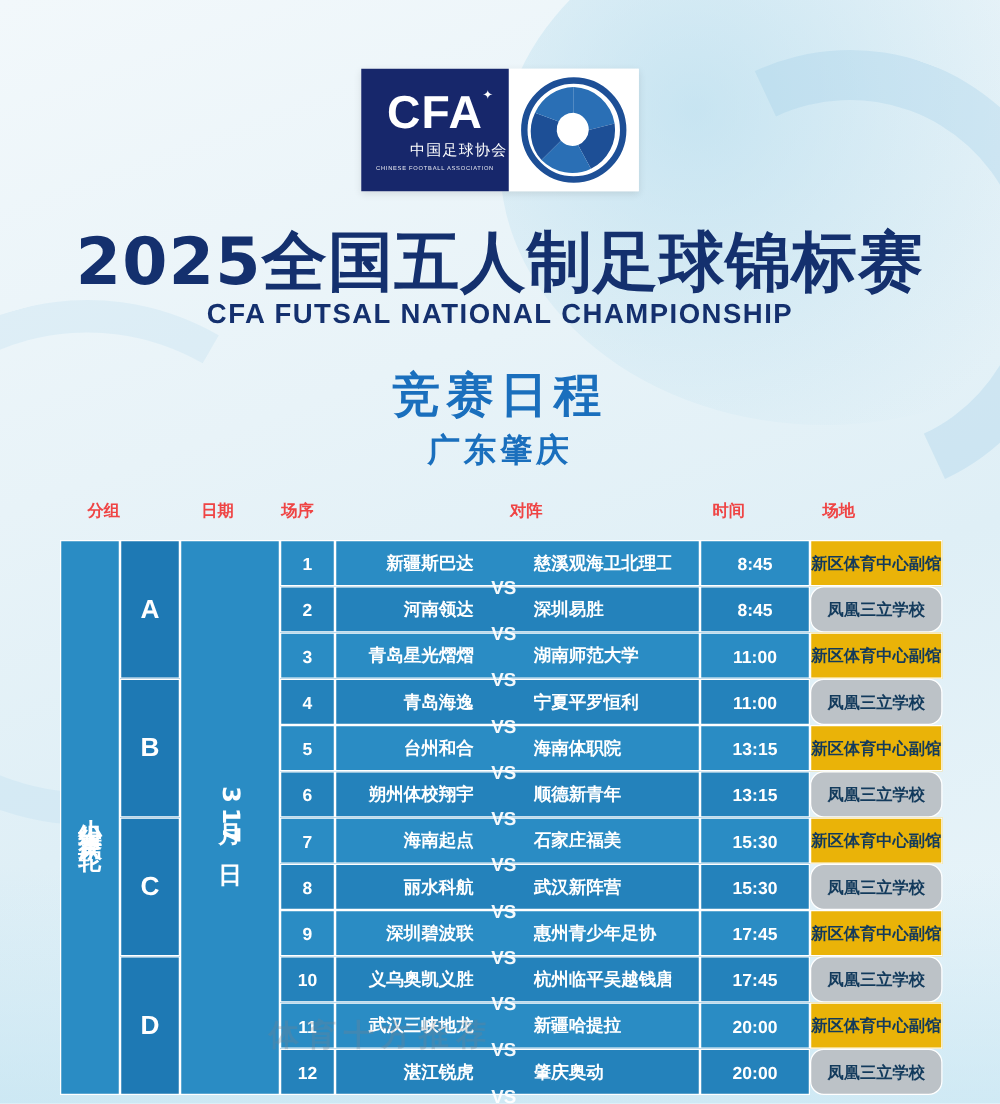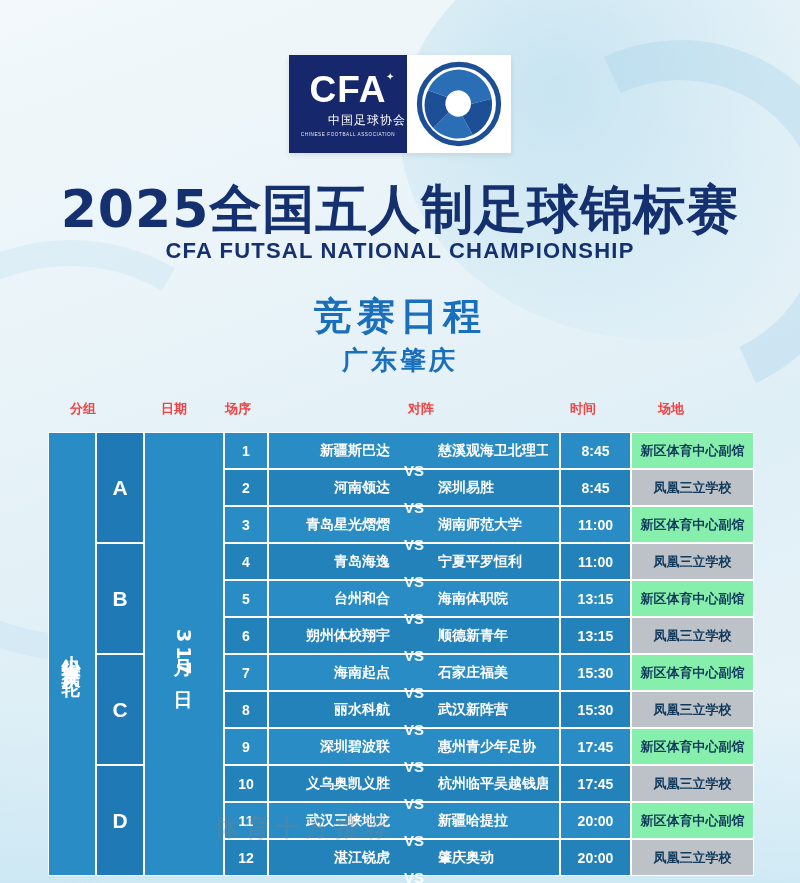--- a/index.html
+++ b/index.html
@@ -248,21 +248,21 @@
   .c-order {
     width: 44px;
     justify-content: center;
     color: #fff;
     font-size: 14px;
     font-weight: bold;
     font-family: "Liberation Sans", sans-serif;
   }
   .c-match {
     width: 292px;
-    justify-content: center;
+    justify-content: flex-start;
     color: #fff;
     font-size: 14px;
     font-weight: bold;
     gap: 14px;
   }
   .c-match .team {
     width: 110px;
     text-align: center;
     white-space: nowrap;
     overflow: hidden;
@@ -270,38 +270,38 @@
   .c-match .team.left { text-align: right; }
   .c-match .team.right { text-align: left; }
   .c-match .vs {
     font-size: 15px;
     font-weight: bold;
     font-family: "Liberation Sans", sans-serif;
     opacity: 0.95;
     margin-top: 40px;
   }
   .c-time {
-    width: 71px;
+    width: 88px;
     justify-content: center;
     color: #fff;
     font-size: 14px;
     font-weight: bold;
     font-family: "Liberation Sans", sans-serif;
   }
   .c-venue {
     flex: 1;
     justify-content: center;
     color: #123a5c;
     font-size: 13px;
     font-weight: bold;
   }
   .row.odd .c-order, .row.odd .c-match, .row.odd .c-time { background: #2a8cc4; }
   .row.even .c-order, .row.even .c-match, .row.even .c-time { background: #2482bb; }
-  .row.odd .c-venue { background: #86efac; }
-  .row.even .c-venue { background: #bcc2c7; }
+  .row.odd .c-venue { background: #eab308; }
+  .row.even .c-venue { background: #bcc2c7; border-radius: 11px; }
 
   .watermark {
     position: absolute;
     left: 215px; top: 812px;
     font-size: 24px;
     font-weight: bold;
     color: rgba(120,130,140,0.30);
     letter-spacing: 6px;
     font-family: "DejaVu Sans", sans-serif;
     pointer-events: none;

